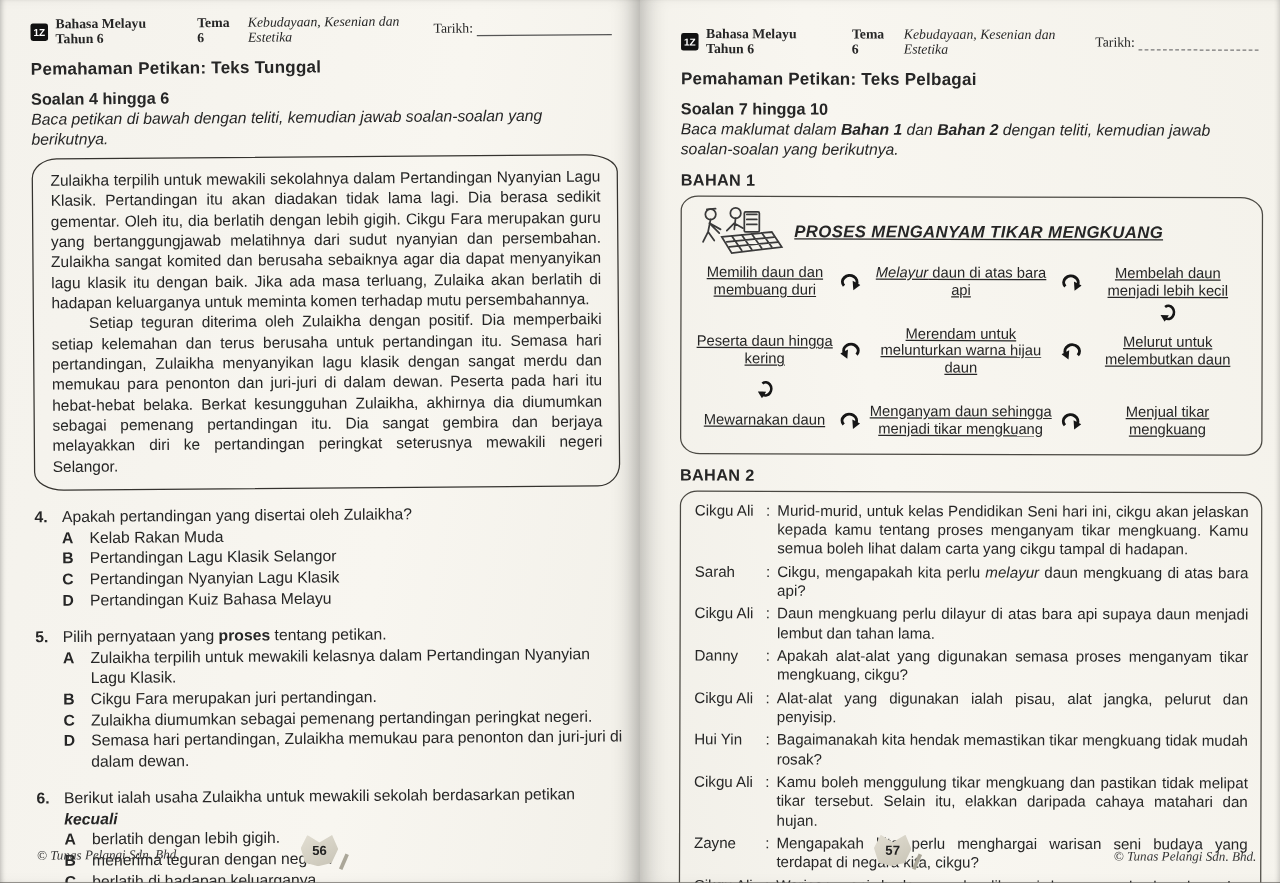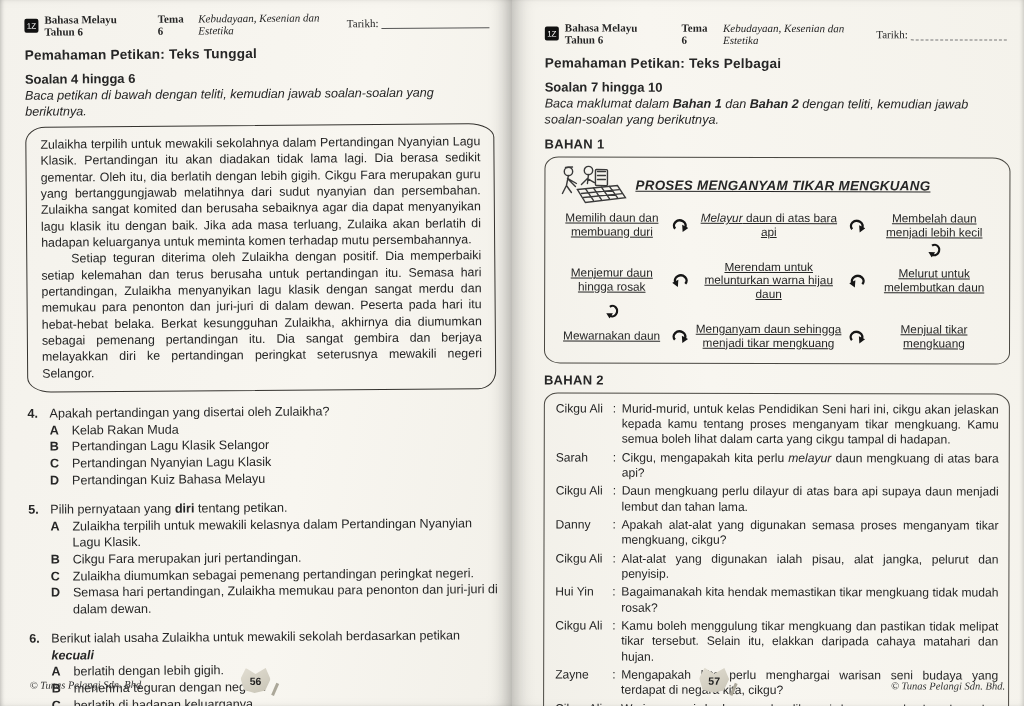--- a/index.html
+++ b/index.html
@@ -8,21 +8,21 @@
   .spread { position:relative; display:flex; width:1024px; height:706px; box-shadow: inset 0 0 5px rgba(0,0,0,.5); }
   .page { position:relative; width:512px; height:706px; background:#f6f4ee; }
   .page.left  { background:linear-gradient(100deg,#f4f2ec 0%,#f8f6f0 60%,#f2f0e9 100%); box-shadow: inset -16px 0 20px -14px rgba(0,0,0,.38), inset 3px 0 4px -2px rgba(0,0,0,.25); }
   .page.right { background:linear-gradient(80deg,#f1efe8 0%,#f8f6f0 40%,#f4f2eb 100%); box-shadow: inset 16px 0 20px -14px rgba(0,0,0,.30), inset -3px 0 4px -2px rgba(0,0,0,.2); }
   .inner { position:absolute; inset:0; }
   .page.left  .inner { padding:12px 16px 0 27px; transform:rotate(-0.45deg); }
   .page.right .inner { padding:22px 14px 0 32px; transform:rotate(0.15deg); }
 
   
   .hdr { display:flex; align-items:center; gap:6px; font-family:"Liberation Serif", serif; font-size:11px; margin-bottom:10px; }
-  .logo { width:14px; height:14px; background:#111; color:#fff; border-radius:2px; display:flex; align-items:center; justify-content:center; font-size:8px; font-weight:normal; font-family:"Liberation Sans",sans-serif; flex:0 0 auto; }
+  .logo { width:14px; height:14px; background:#111; color:#fff; border-radius:2px; display:flex; align-items:center; justify-content:center; font-size:8px; font-weight:bold; font-family:"Liberation Sans",sans-serif; flex:0 0 auto; }
   .hdr b.title { font-weight:bold; }
   .hdr .tema { font-weight:bold; margin-left:6px; }
   .hdr .theme { font-style:italic; margin-left:4px; }
   .hdr .tarikh { margin-left:auto; display:flex; align-items:flex-end; gap:3px; padding-right:4px; }
   .tarikh-line { display:inline-block; width:108px; border-bottom:1px solid #555; height:10px; }
   .page.right .tarikh-line { border-bottom:1px dashed #777; width:96px; }
 
   .section-title { font-size:13.6px; font-weight:bold; margin-bottom:9px; letter-spacing:.2px; }
   .soalan { font-size:13px; font-weight:bold; margin-bottom:2px; }
   .instruction { font-size:12.6px; font-style:italic; line-height:15.5px; margin-bottom:7px; }
@@ -118,21 +118,21 @@
               </div>
               <div class="option">
                 <span class="opt-letter">D</span>
                 <span class="opt-text">Pertandingan Kuiz Bahasa Melayu</span>
               </div>
             </div>
           </div>
           <div class="question">
             <div class="q-head">
               <span class="q-num">5.</span>
-              <span class="q-text">Pilih pernyataan yang <b>diri</b> tentang petikan.</span>
+              <span class="q-text">Pilih pernyataan yang <b>proses</b> tentang petikan.</span>
             </div>
             <div class="q-options">
               <div class="option">
                 <span class="opt-letter">A</span>
                 <span class="opt-text">Zulaikha terpilih untuk mewakili kelasnya dalam Pertandingan Nyanyian Lagu Klasik.</span>
               </div>
               <div class="option">
                 <span class="opt-letter">B</span>
                 <span class="opt-text">Cikgu Fara merupakan juri pertandingan.</span>
               </div>
@@ -229,21 +229,21 @@
             <div class="arrow-row"></div>
             <div class="arrow-row"></div>
             <div class="arrow-row"></div>
             <div class="arrow-row"></div>
             <div class="flow-arrow down arrow-row">
               <svg width="16" height="14" viewBox="0 0 22 19">
                 <path d="M4 13.5 A 8 7 0 1 1 17.5 12" fill="none" stroke="#161616" stroke-width="3.3"></path>
                 <polygon points="13.5,8 22,12.4 14.2,18.2" fill="#161616"></polygon>
               </svg>
             </div>
-            <div class="cell">Menjemur daun hingga rosak</div>
+            <div class="cell">Peserta daun hingga kering</div>
             <div class="flow-arrow left">
               <svg width="16" height="14" viewBox="0 0 22 19">
                 <path d="M4 13.5 A 8 7 0 1 1 17.5 12" fill="none" stroke="#161616" stroke-width="3.3"></path>
                 <polygon points="13.5,8 22,12.4 14.2,18.2" fill="#161616"></polygon>
               </svg>
             </div>
             <div class="cell">Merendam untuk melunturkan warna hijau daun</div>
             <div class="flow-arrow left">
               <svg width="16" height="14" viewBox="0 0 22 19">
                 <path d="M4 13.5 A 8 7 0 1 1 17.5 12" fill="none" stroke="#161616" stroke-width="3.3"></path>

